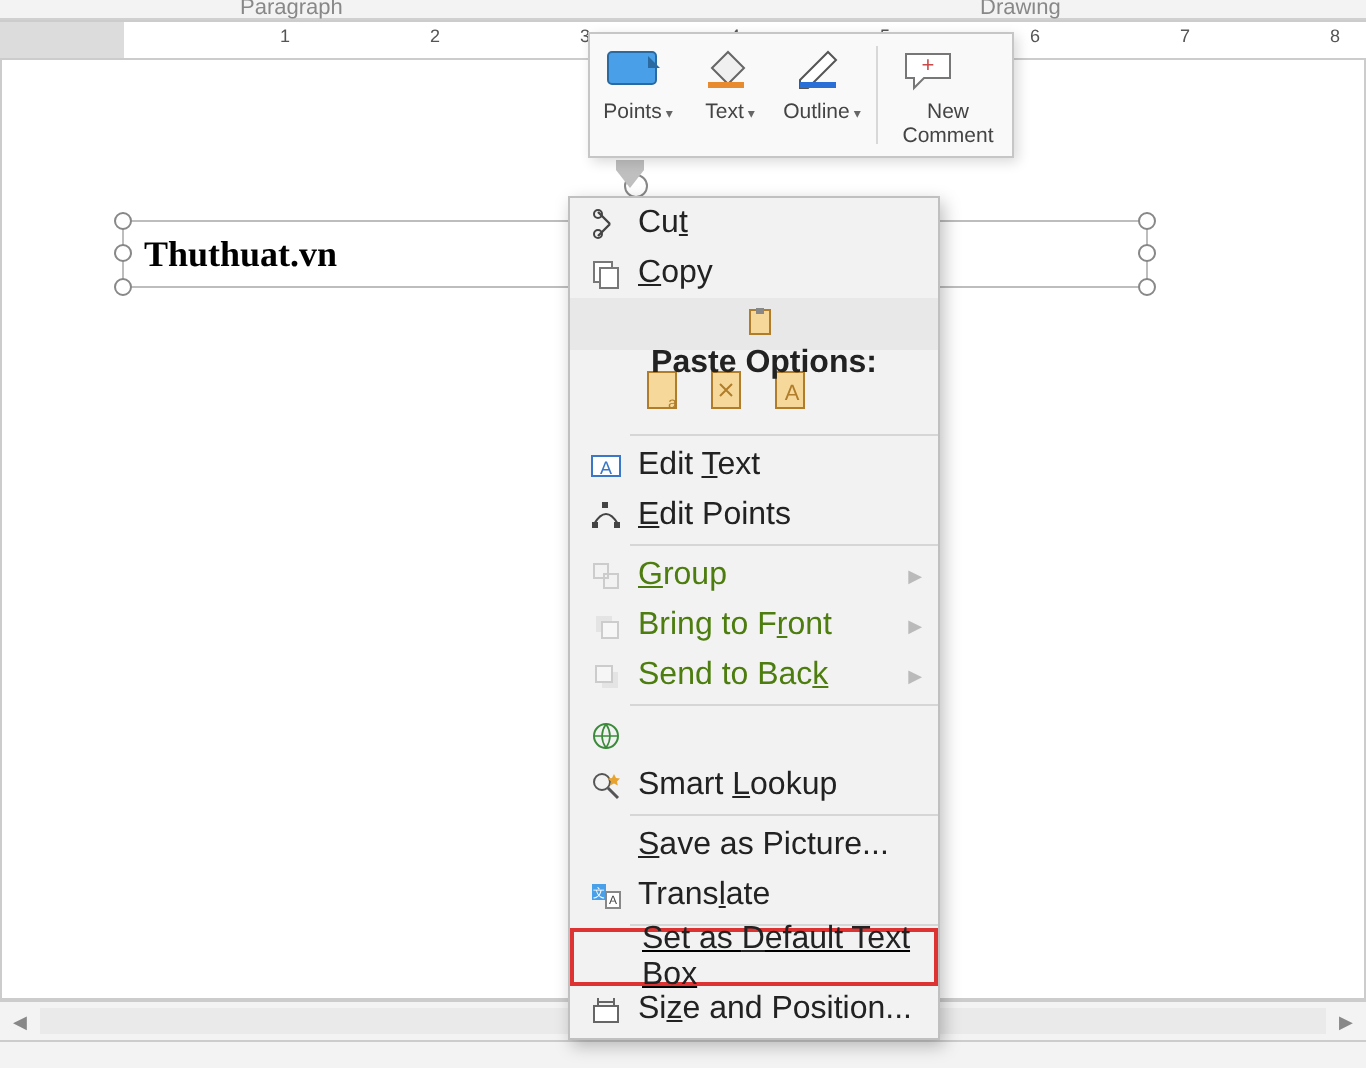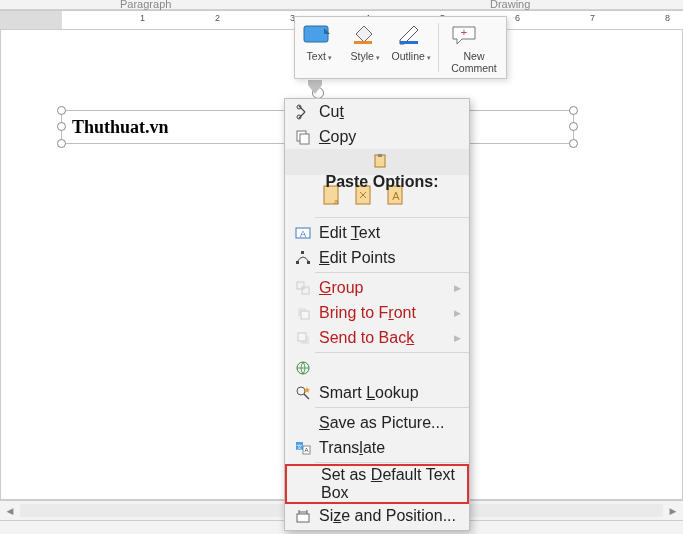--- a/index.html
+++ b/index.html
@@ -41,29 +41,29 @@
 
 
 .anchor { position:absolute; left:308px; top:80px; width:14px; height:14px; }
 .anchor svg { width:14px; height:14px; }
 
 
 .ctx { position:absolute; left:284px; top:98px; width:186px; background:#f2f2f2; border:1px solid #c0c0c0; box-shadow:2px 3px 8px rgba(0,0,0,.25); z-index:60; padding-bottom:2px; }
 .ctx-row { display:flex; align-items:center; height:25px; position:relative; padding-left:6px; }
 .ctx-row .icon { width:24px; height:24px; display:flex; align-items:center; justify-content:center; flex-shrink:0; }
 .ctx-row .txt { flex:1; color:#222; font-size:16px; padding-left:4px; }
-.ctx-row.disabled .txt { color:#b91c1c; }
+.ctx-row.disabled .txt { color:#4d7c0f; }
 .ctx-row.disabled svg, .ctx-row.disabled .chev { opacity:.35; }
 .ctx-row .chev { position:absolute; right:8px; font-size:9px; color:#555; }
 .ctx-row.header .txt { font-weight:bold; }
 .ctx-row.header { background:#e8e8e8; height:26px;flex-direction:column; }
 .ctx-sep { height:1px; background:#d6d6d6; margin:2px 0 2px 30px; }
 .paste-row { height:40px; padding-left:34px; display:flex; align-items:center; gap:6px; }
 .paste-chip { width:26px; height:28px; display:flex; align-items:center; justify-content:center; border:1px solid transparent; }
-.ctx-row.highlight { border:2px solid #d33; height:40px; margin:-1px 0; }
+.ctx-row.highlight { border:2px solid #d33; height:29px; margin:-1px 0;text-decoration:underline; }
 .und { text-decoration:underline; }
 
 
 .hscroll { position:absolute; left:0; right:0; bottom:14px; height:20px; background:#f3f3f3; border-top:1px solid #ccc; }
 .hscroll .track { position:absolute; left:20px; right:20px; top:3px; bottom:3px; background:#eaeaea; }
 .hscroll .btn { position:absolute; top:0; bottom:0; width:20px; display:flex; align-items:center; justify-content:center; color:#888; font-size:9px; }
 .hscroll .btn.l { left:0; } .hscroll .btn.r { right:0; }
 .statusbar { position:absolute; left:0; right:0; bottom:0; height:14px; background:#f3f3f3; border-top:1px solid #ccc; }
 
 svg { display:block; }
@@ -113,30 +113,30 @@
 </div>
 
 <div class="mini-toolbar">
   <div class="mini-btn">
     <div class="icon">
       <svg width="30" height="22" viewBox="0 0 30 22">
           <rect x="2" y="2" width="24" height="16" rx="2" fill="#4aa0e8" stroke="#2b6aa0"></rect>
           <path d="M22 4l6 6H22z" fill="#2b6aa0"></path>
         </svg>
     </div>
-    <div class="lbl"><span>Text</span><span class="caret">▾</span></div>
+    <div class="lbl"><span>Points</span><span class="caret">▾</span></div>
   </div>
   <div class="mini-btn">
     <div class="icon">
       <svg width="26" height="22" viewBox="0 0 26 22">
           <path d="M6 10L14 2l8 8-8 8z" fill="#f0f0f0" stroke="#666"></path>
           <rect x="4" y="17" width="18" height="3" fill="#e88b2e"></rect>
         </svg>
     </div>
-    <div class="lbl"><span>Style</span><span class="caret">▾</span></div>
+    <div class="lbl"><span>Text</span><span class="caret">▾</span></div>
   </div>
   <div class="mini-btn">
     <div class="icon">
       <svg width="26" height="22" viewBox="0 0 26 22">
           <path d="M4 16L18 2l4 4L8 20H4z" fill="#fff" stroke="#555"></path>
           <rect x="4" y="17" width="18" height="3" fill="#2a6fd6"></rect>
         </svg>
     </div>
     <div class="lbl"><span>Outline</span><span class="caret">▾</span></div>
   </div>

